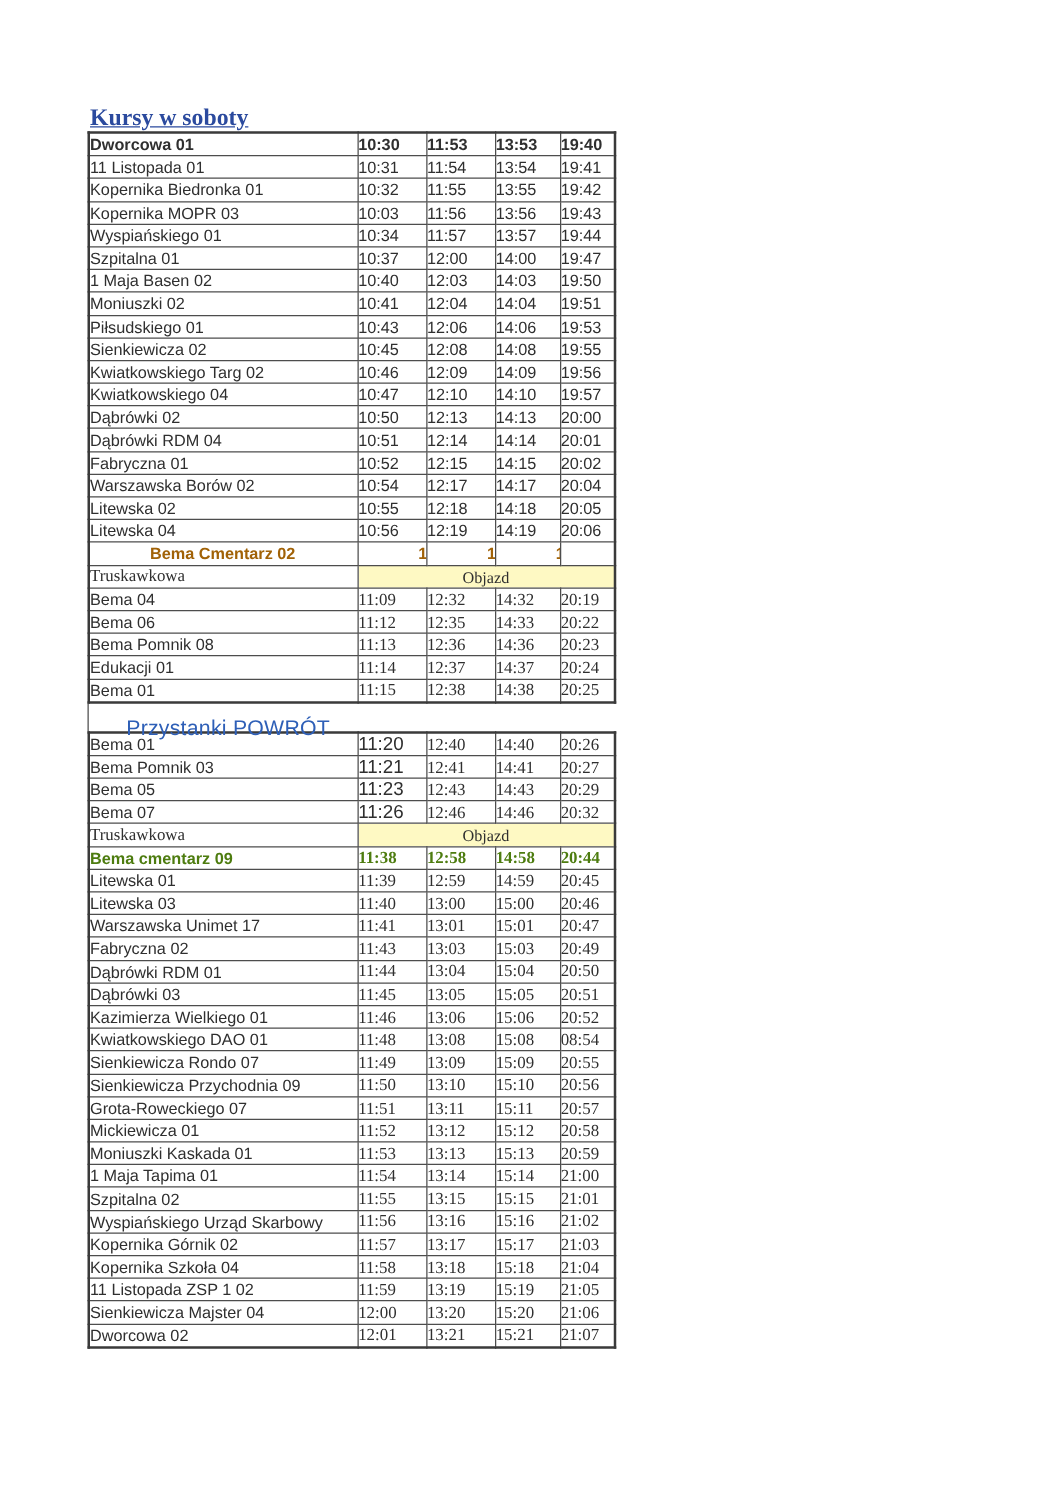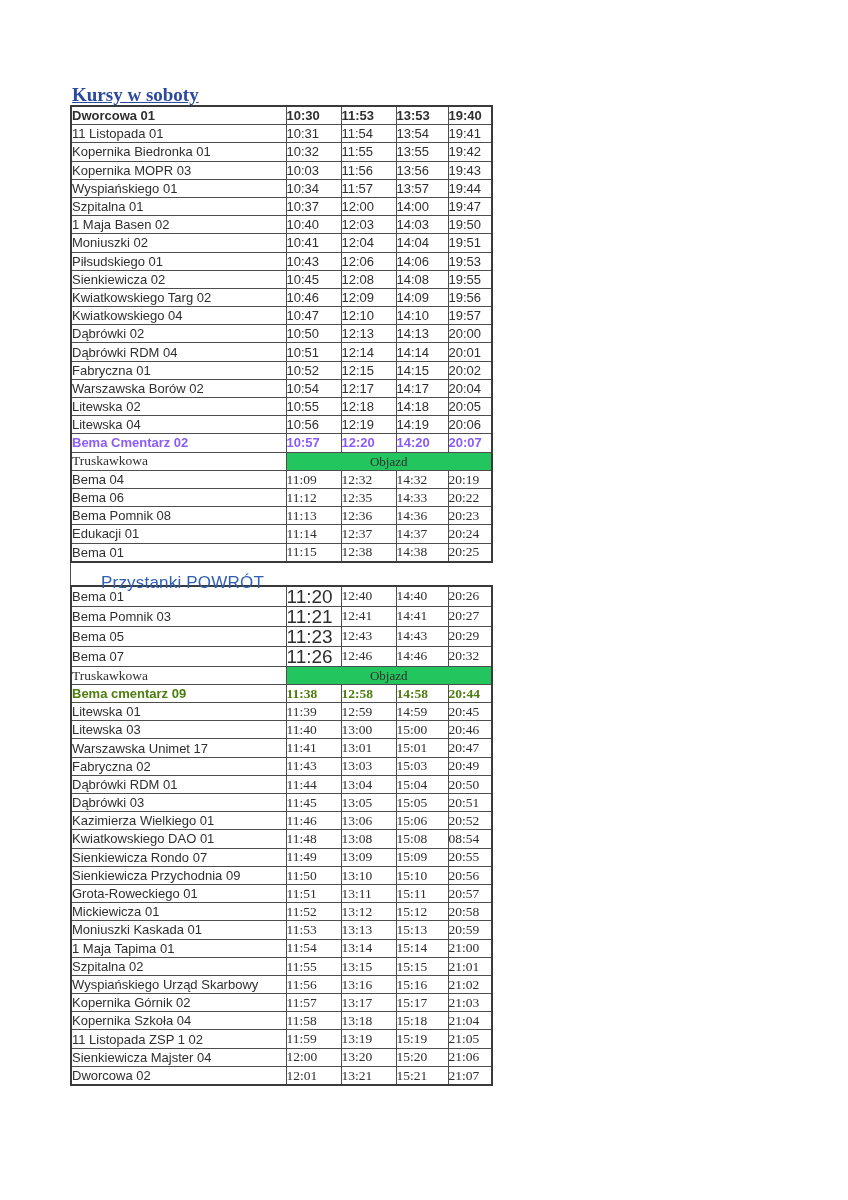--- a/index.html
+++ b/index.html
@@ -25,34 +25,34 @@
     border:1px solid #4d4d4d;
     height:17.2px; padding:0; vertical-align:middle;
     font-size:13px; line-height:1; white-space:nowrap; overflow:hidden;
     color:#2f2f2f;
   }
   td.name { padding-left:4px; }
   td.time { padding-left:6px; }
 
   tr.v-header td { font-weight:bold; }
 
-  tr.v-hl td { font-weight:bold; color:#8b5cf6; }
+  tr.v-hl td { font-weight:bold; color:#a16207;padding-left:48px; }
 
   tr.v-hl2 td { font-weight:bold; color:#4d7c0f; }
   tr.v-hl2 td.time { font-family:"Liberation Serif", serif; font-size:13.5px; }
 
   tr.v-serif td.time,
   tr.v-mixed td.time,
   tr.v-detour td.name,
   td.detour {
     font-family:"Liberation Serif", serif; font-size:13.5px;
   }
-  tr.v-mixed td.time.first { font-family:"Liberation Sans", sans-serif; font-size:19px; }
-
-  td.detour { background:#22c55e; text-align:center; padding-left:0; }
+  tr.v-mixed td.time.first { font-family:"Liberation Sans", sans-serif; font-size:15px; }
+
+  td.detour { background:#fef9c3; text-align:center; padding-left:0; }
 
   .section-band {
     width:420px; height:22px;
     border-left:1px solid #4d4d4d;
     display:flex; align-items:center;
   }
   .section-band .label {
     color:#2e5fb7; font-size:17px; padding-left:30px; letter-spacing:0.2px;margin-top:19px;
   }
 </style>
@@ -362,21 +362,21 @@
           <td class="time">20:55</td>
         </tr>
         <tr class="v-serif">
           <td class="name">Sienkiewicza Przychodnia 09</td>
           <td class="time first">11:50</td>
           <td class="time">13:10</td>
           <td class="time">15:10</td>
           <td class="time">20:56</td>
         </tr>
         <tr class="v-serif">
-          <td class="name">Grota-Roweckiego 01</td>
+          <td class="name">Grota-Roweckiego 07</td>
           <td class="time first">11:51</td>
           <td class="time">13:11</td>
           <td class="time">15:11</td>
           <td class="time">20:57</td>
         </tr>
         <tr class="v-serif">
           <td class="name">Mickiewicza 01</td>
           <td class="time first">11:52</td>
           <td class="time">13:12</td>
           <td class="time">15:12</td>

